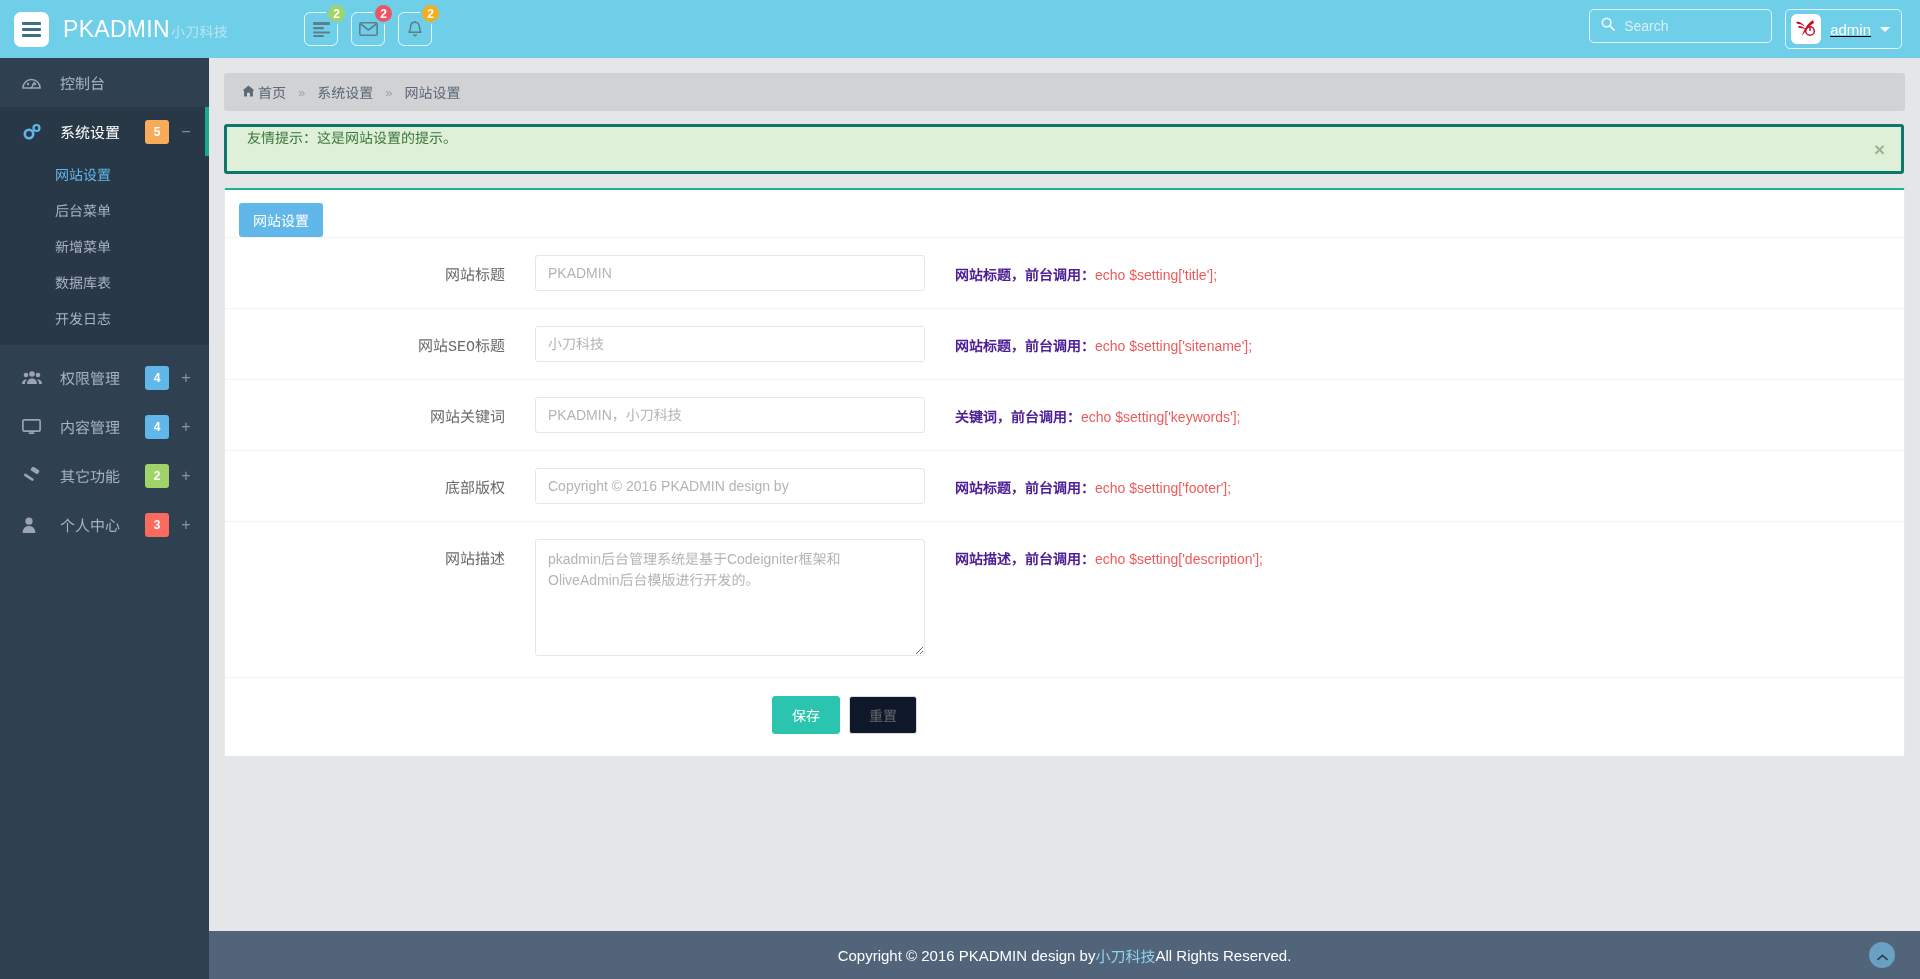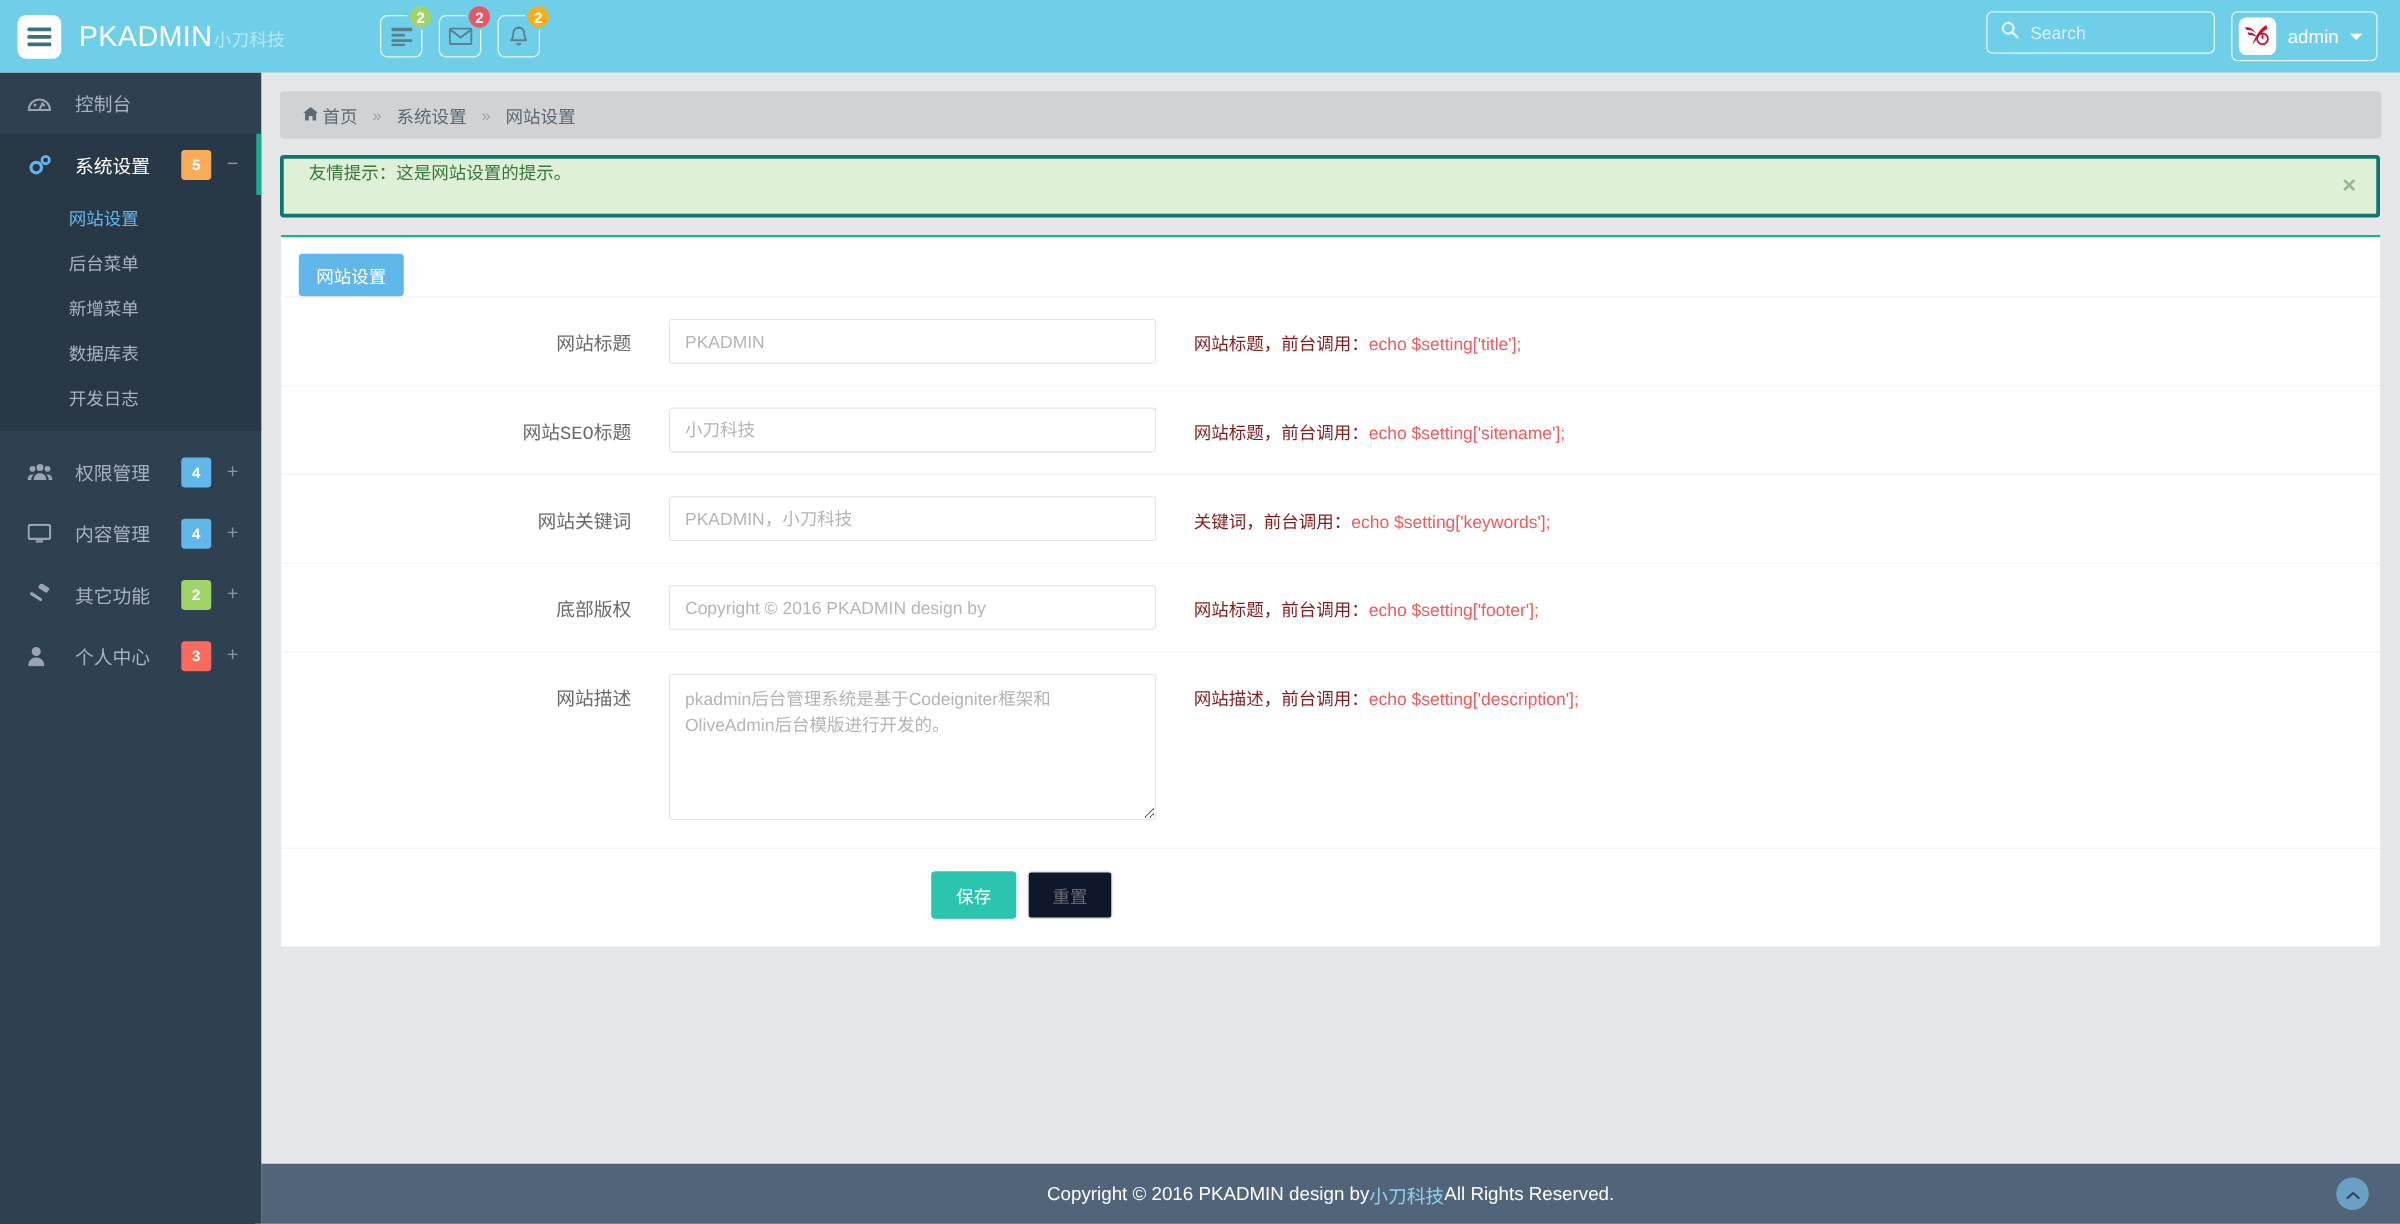--- a/index.html
+++ b/index.html
@@ -68,21 +68,21 @@
   .search-input {
     border: none; outline: none; background: transparent;
     color: #fff; font-size: 14px; width: 100%;
     font-family: inherit;
   }
   .search-input::placeholder { color: #d5f0f8; opacity: 1; }
   .user-box {
     display: flex; align-items: center; gap: 9px;
     height: 40px; border-radius: 5px;
     border: 1px solid rgba(255,255,255,.8);
-    padding: 0 11px 0 5px; cursor: pointer;
+    padding: 0 11px 0 5px; cursor: pointer; text-decoration: underline;
   }
   .avatar {
     width: 30px; height: 30px; border-radius: 6px; background: #fff;
     display: flex; align-items: center; justify-content: center; flex: none;
     overflow: hidden;
   }
   .user-name { color: #fff; font-size: 15px; }
   .caret {
     width: 0; height: 0; border-left: 5px solid transparent;
     border-right: 5px solid transparent; border-top: 5px solid #fff;
@@ -184,32 +184,32 @@
   }
   .form-control::placeholder { color: #b4b4b4; opacity: 1; }
   textarea.form-control {
     height: 117px; padding: 9px 12px; line-height: 1.5; resize: vertical;
   }
   textarea.form-control::placeholder { color: #b4b4b4; opacity: 1; }
   .help {
     padding-left: 30px; padding-top: 9px; font-size: 14px;
     color: #f05a5a; white-space: nowrap;
   }
-  .help b { color: #7f1d1d; font-weight: 400; }
+  .help b { color: #4c1d95; font-weight: 700; }
 
   .form-actions {
     border-top: 1px solid #f1f3f4;
     padding: 18px 0 14px 0; display: flex; gap: 9px;
     padding-left: 520px;
   }
   .btn {
     font-size: 14px; padding: 8px 19px; border-radius: 3px;
     cursor: pointer; font-family: inherit; border: 1px solid transparent;
   }
-  .btn-save { background: #2bc4ae; color: #fff; border-color: #2bc4ae; }
+  .btn-save { background: #2bc4ae; color: #fff; border-color: #2bc4ae; margin-left: 27px; }
   .btn-reset { background: #0f172a; color: #676a6c; border-color: #dcdcdc; }
 
   
   .footer {
     position: absolute; left: 209px; bottom: 0;
     width: 1711px; height: 48px;
     background: #51647a; color: #fff;
     display: flex; align-items: center; justify-content: center;
     font-size: 15px;
   }

